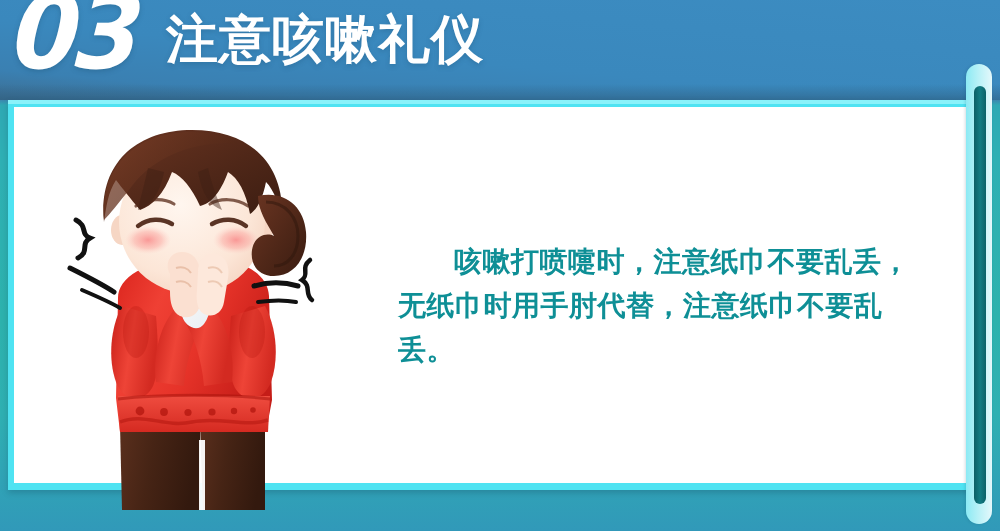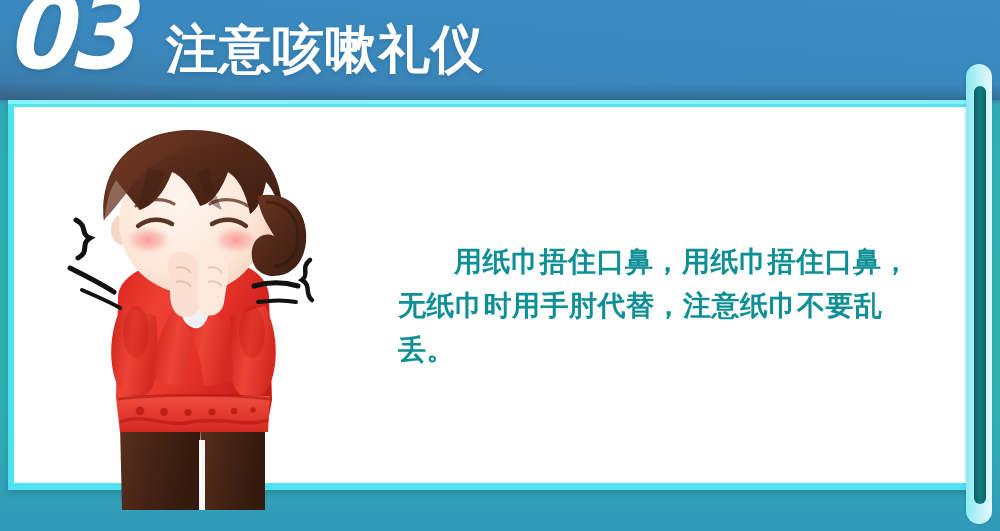--- a/index.html
+++ b/index.html
@@ -58,21 +58,21 @@
     font-weight: 700;
     font-style: italic;
     letter-spacing: -4px;
     color: #ffffff;
     line-height: 1;
     transform: skewX(-4deg) scaleY(1.08);
     text-shadow: 0 2px 5px rgba(30,80,115,0.35);
   }
   .header-title {
     position: absolute;
-    left: 166px; top: 16px;
+    left: 166px; top: 6px;
     font-size: 52px;
     font-weight: 700;
     color: #ffffff;
     letter-spacing: 1px;
     line-height: 66px;
     white-space: nowrap;
     text-shadow: 0 2px 5px rgba(30,80,115,0.30);
   }
 
   
@@ -151,21 +151,21 @@
   </div>
 
   <div class="card-frame">
     <div class="card-inner"></div>
   </div>
 
   <div class="side-pill">
     <div class="side-pill-core"></div>
   </div>
 
-  <div class="body-text">用纸巾捂住口鼻，用纸巾捂住口鼻，无纸巾时用手肘代替，注意纸巾不要乱丢。</div>
+  <div class="body-text">咳嗽打喷嚏时，注意纸巾不要乱丢，无纸巾时用手肘代替，注意纸巾不要乱丢。</div>
 
   <div class="illus">
     <svg viewBox="0 0 300 400" xmlns="http://www.w3.org/2000/svg" aria-hidden="true">
       <defs>
         <linearGradient id="gHair" x1="0" y1="0" x2="1" y2="1">
           <stop offset="0" stop-color="#6b3522"></stop>
           <stop offset="0.55" stop-color="#4f2718"></stop>
           <stop offset="1" stop-color="#3a1c11"></stop>
         </linearGradient>
         <linearGradient id="gHairL" x1="0" y1="0" x2="1" y2="0.6">

